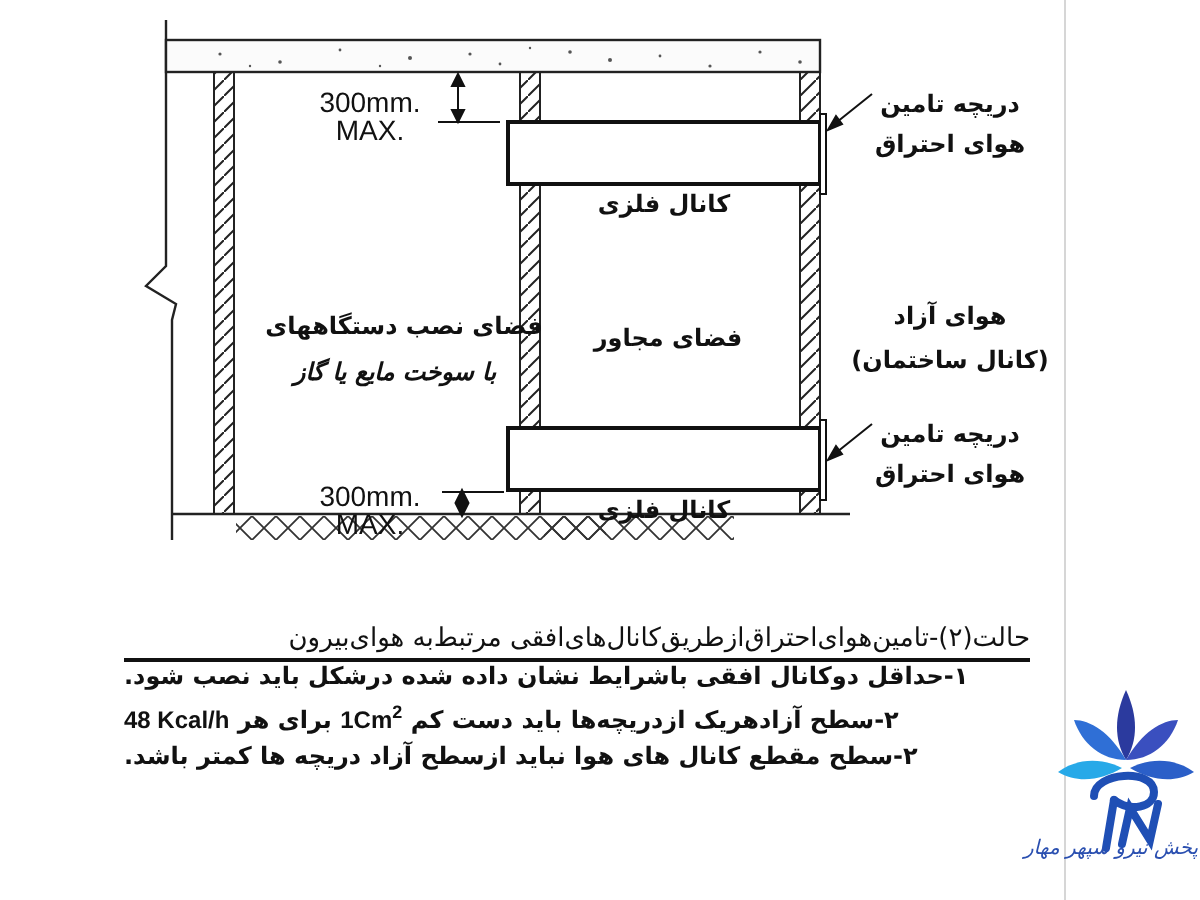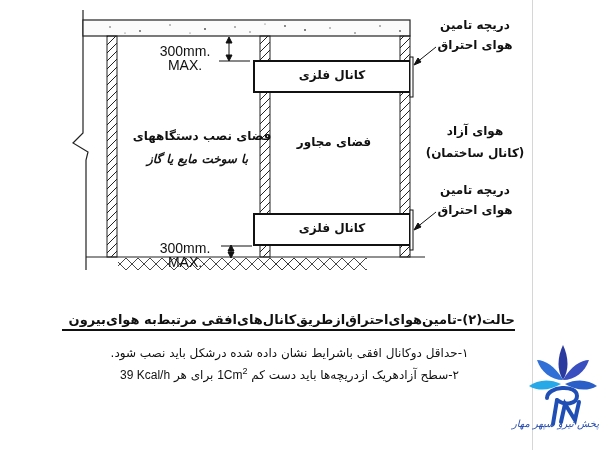--- a/index.html
+++ b/index.html
@@ -1,22 +1,22 @@
 <!DOCTYPE html>
 <html><head>
 <meta charset="utf-8">
 <style>
   html, body { margin:0; padding:0; background:#ffffff; }
   body { width:600px; height:450px; position:relative; overflow:hidden; font-family:"DejaVu Sans", sans-serif; color:#111; }
   .diagram { position:absolute; left:0; top:0; width:600px; height:310px; }
   .lbl { position:absolute; font-family:"DejaVu Sans", sans-serif; color:#111; white-space:nowrap; }
-  .rtl { direction:rtl; text-align:center; }
+  .rtl { direction:rtl; text-align:center;margin-top:27px; }
   .dim { font-family:"Liberation Sans", sans-serif; font-size:14px; line-height:14px; text-align:center; color:#111; }
-  .caption { position:absolute; left:62px; top:312px; width:453px; direction:rtl; text-align:right; font-size:13px; font-weight:bold; color:#111; border-bottom:2px solid #111; padding-bottom:2px; white-space:nowrap; }
-  .notes { position:absolute; left:62px; top:344px; width:455px; direction:rtl; text-align:center; font-size:12px; font-weight:normal; line-height:18px; color:#111; }
+  .caption { position:absolute; left:62px; top:312px; width:453px; direction:rtl; text-align:right; font-size:13px; font-weight:normal; color:#111; border-bottom:2px solid #111; padding-bottom:2px; white-space:nowrap; }
+  .notes { position:absolute; left:62px; top:329px; width:455px; direction:rtl; text-align:left; font-size:12px; font-weight:bold; line-height:18px; color:#111; }
   .notes div { white-space:nowrap; }
   .sep { position:absolute; left:532px; top:0; width:1px; height:450px; background:#d6d6d6; }
   .logo { position:absolute; left:525px; top:340px; width:75px; height:110px; }
   .logo-text { position:absolute; left:527px; top:418px; width:72px; font-family:"DejaVu Serif", serif; font-style:italic; font-size:10px; color:#2a4fb0; direction:rtl; text-align:center; white-space:nowrap; }
   sup { font-size:9px; }
   .en { font-family:"Liberation Sans", sans-serif; direction:ltr; unicode-bidi:embed; }
 </style>
 </head>
 <body>
 
@@ -119,22 +119,23 @@
 <div class="lbl rtl" style="left:425px; top:18px; width:100px; font-size:12px; font-weight:bold;">دریچه تامین</div>
 <div class="lbl rtl" style="left:425px; top:38px; width:100px; font-size:12px; font-weight:bold;">هوای احتراق</div>
 <div class="lbl rtl" style="left:425px; top:183px; width:100px; font-size:12px; font-weight:bold;">دریچه تامین</div>
 <div class="lbl rtl" style="left:425px; top:203px; width:100px; font-size:12px; font-weight:bold;">هوای احتراق</div>
 
 <div class="caption">حالت(۲)-تامین‌هوای‌احتراق‌از‌طریق‌کانال‌های‌افقی مرتبط‌به هوای‌بیرون</div>
 
 <div class="notes">
   <div>۱-حداقل دوکانال افقی باشرایط نشان داده شده درشکل باید نصب شود.</div>
   <div>
-    <span>۲-سطح آزادهریک ازدریچه‌ها باید دست کم </span><span class="en"><span>1Cm</span><sup>2</sup></span><span> برای هر </span><span class="en">39  Kcal/h</span>
+    <span>۲-سطح آزادهریک ازدریچه‌ها باید دست کم </span><span class="en"><span>1Cm</span><sup>2</sup></span><span> برای هر </span><span class="en">48  Kcal/h</span>
   </div>
+  <div>۲-سطح مقطع کانال های هوا نباید ازسطح آزاد دریچه ها کمتر باشد.</div>
 </div>
 
 <div class="sep"></div>
 
 <svg class="logo" viewBox="0 0 75 110" xmlns="http://www.w3.org/2000/svg">
   <g>
     <path d="M38,5 C32,18 32,30 38,40 C44,30 44,18 38,5 Z" fill="#2b3a9e"></path>
     <path d="M38,40 C30,26 20,20 12,20 C16,32 26,40 38,40 Z" fill="#2f6fd6"></path>
     <path d="M38,40 C46,26 56,20 64,20 C60,32 50,40 38,40 Z" fill="#3a4fbf"></path>
     <path d="M36,44 C24,38 12,40 4,46 C14,52 26,50 36,44 Z" fill="#27a9e8"></path>

